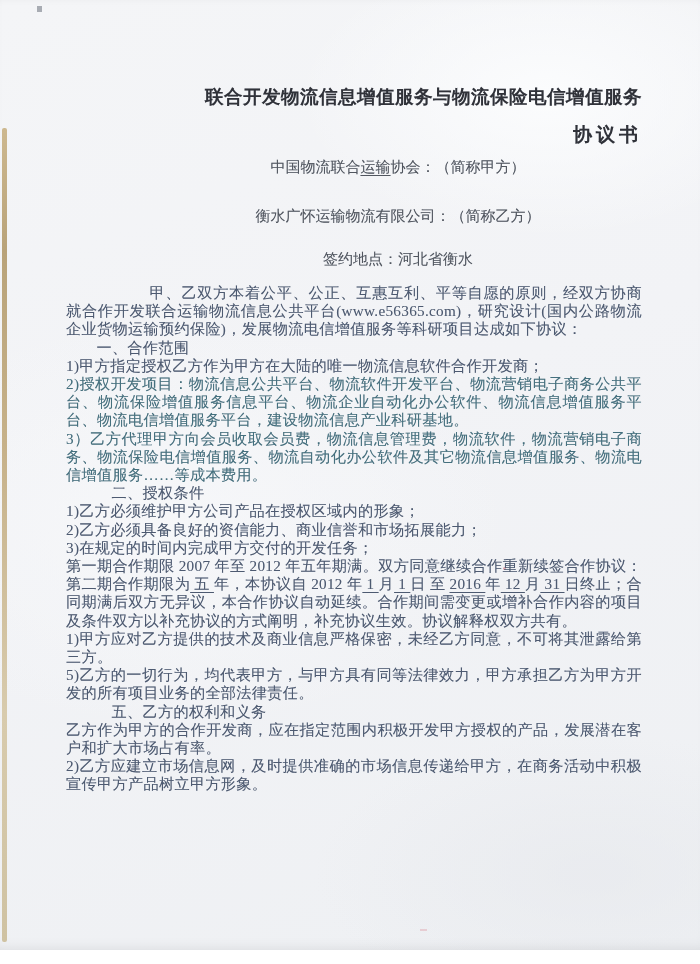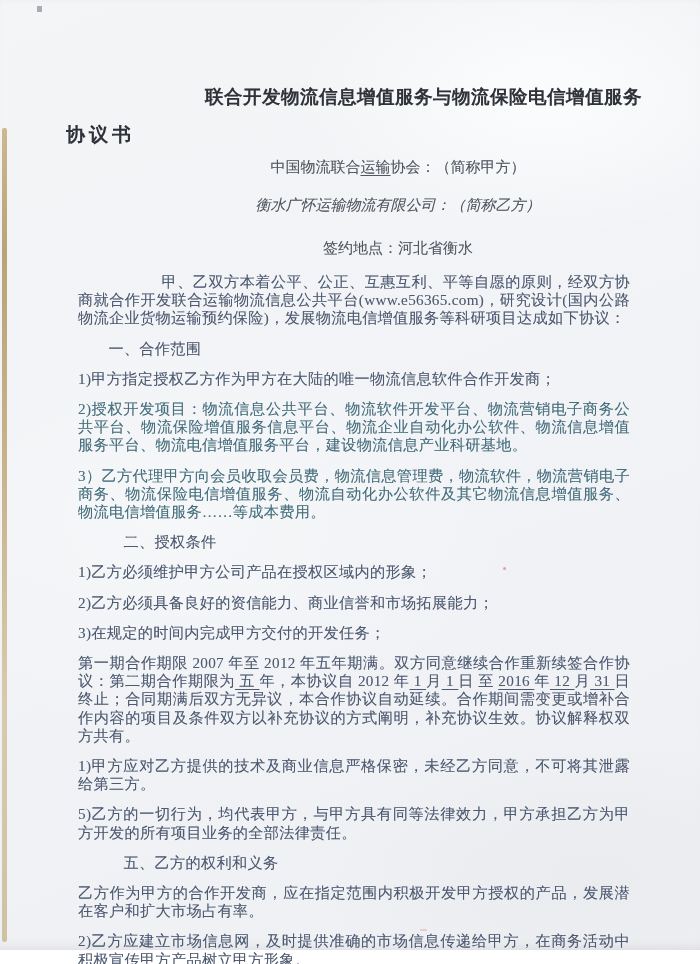--- a/index.html
+++ b/index.html
@@ -29,30 +29,30 @@
   .speck.pink1 { left:503px; top:567px; width:3px; height:3px; background:#d9a3ae; border-radius:50%; }
   .speck.pink2 { left:420px; top:929px; width:7px; height:2px; background:#e7cdd3; }
 
   .content { position:absolute; left:66px; top:0; width:576px; color:#4d5a71; }
 
   .title1 {
     margin:84px 0 0 0; text-align:right;
     font-size:18.5px; font-weight:bold; letter-spacing:0.5px; color:#303239;
   }
   .title2 {
-    margin:13px 0 0 0; text-align:left;
+    margin:13px 0 0 0; text-align:right;
     font-size:19px; font-weight:bold; letter-spacing:4px; color:#303239;
   }
 
   .intro { margin:10px 0 0 88px; font-size:15px; line-height:19px; color:#51565f;text-align:center; }
-  .intro .party-b { margin-top:19px;font-style:italic; }
+  .intro .party-b { margin-top:30px; }
   .intro .sign-block { margin-top:24px; }
 
   .bodytext { margin-top:15px; font-size:15.2px; line-height:18.2px; letter-spacing:0.3px; text-align:justify; }
-  .bodytext p { margin:12px; }
+  .bodytext p { margin:0; }
   p.pre     { text-indent:5.5em; }
   p.head1   { text-indent:2em; }
   p.head    { text-indent:3em; }
   .teal     { color:#44707e; }
   .u        { text-decoration:underline; text-underline-offset:3px; }
   .softink  { text-shadow:0 0 0.5px rgba(90,100,120,0.35); }
 </style>
 </head>
 <body>
 

